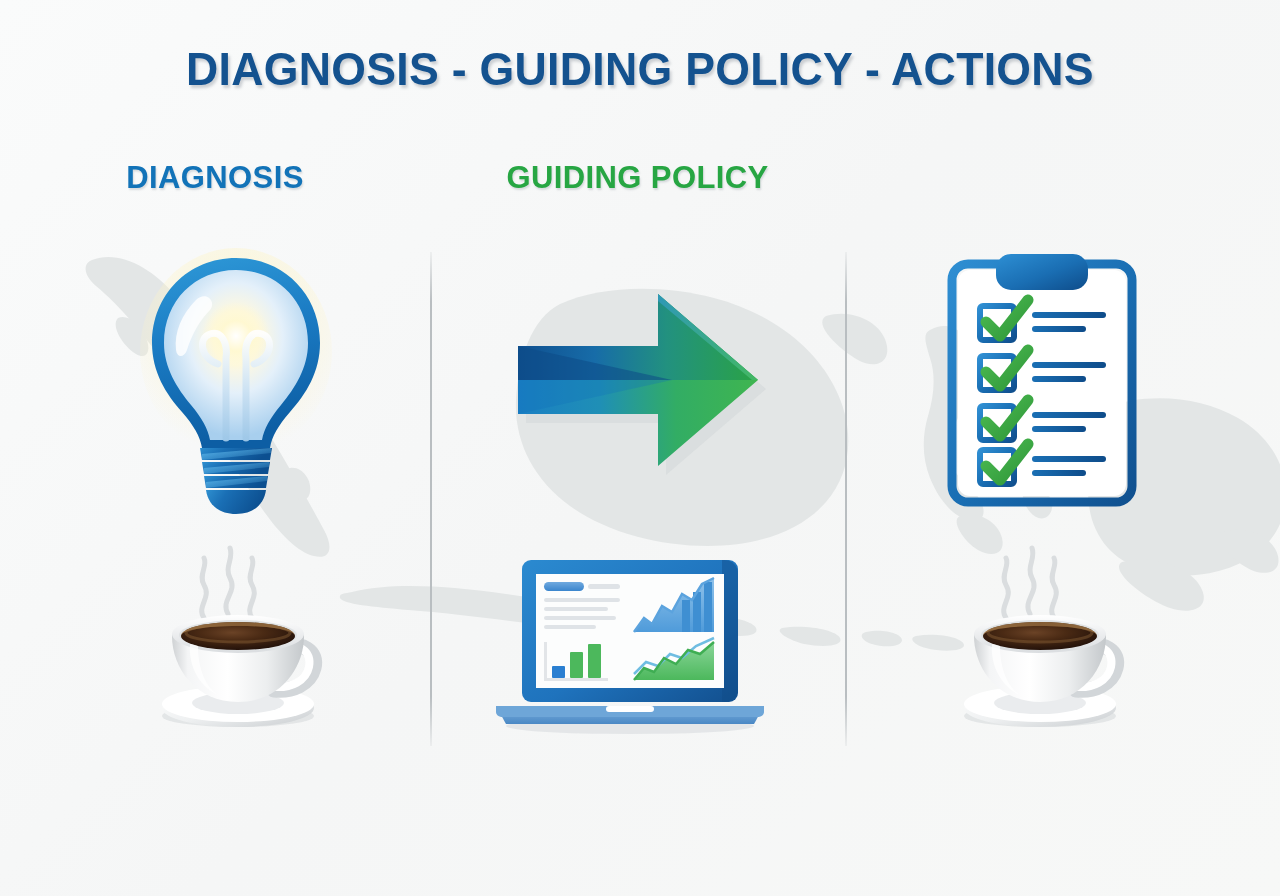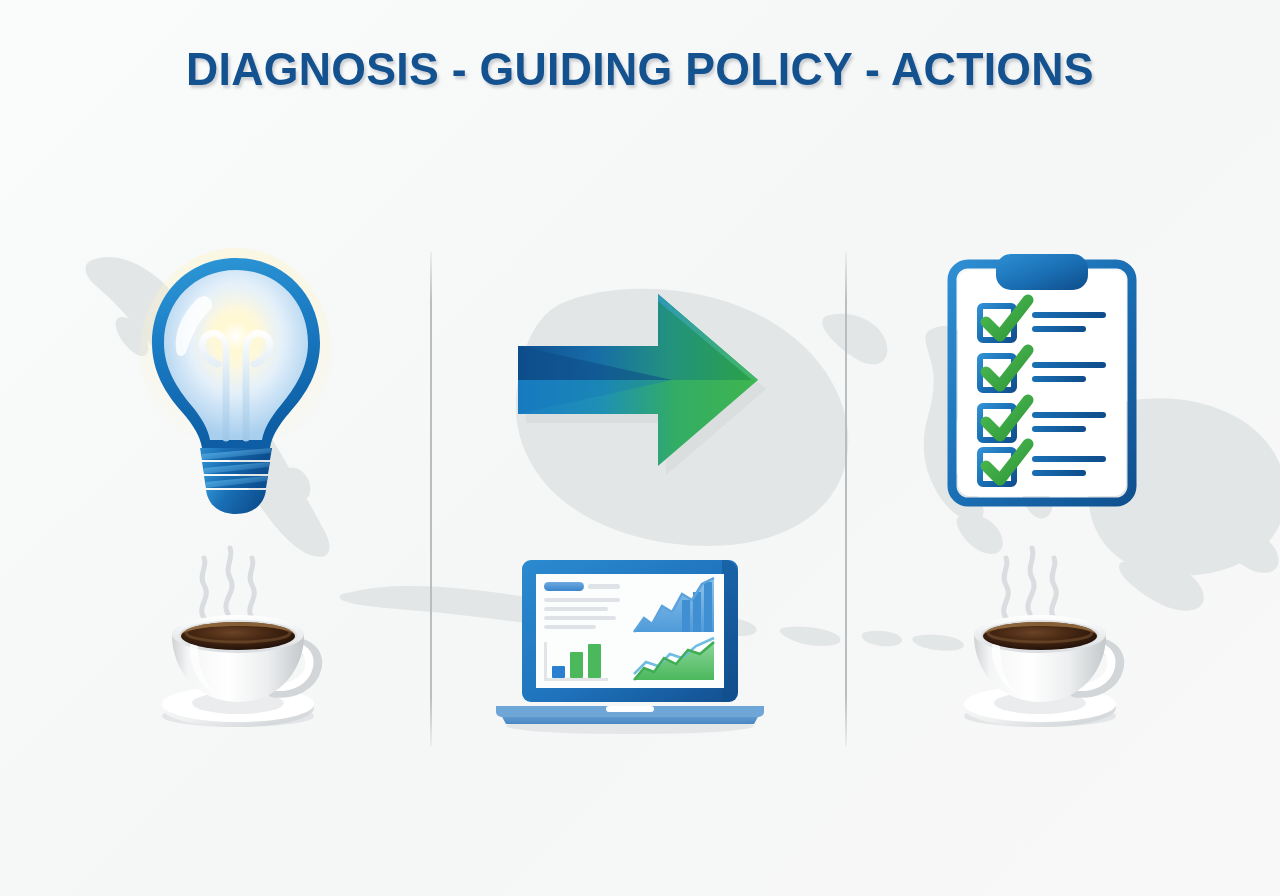--- a/index.html
+++ b/index.html
@@ -134,20 +134,22 @@
         <path d="M1122,362 C1152,354 1188,366 1200,386 C1212,406 1194,416 1170,408 C1146,400 1108,370 1122,362 Z"></path>
         <path d="M1222,332 C1248,324 1274,338 1278,356 C1282,374 1262,378 1244,366 C1228,356 1212,336 1222,332 Z"></path>
       </g>
     </svg>
   </div>
 
   <div class="title-bar">
     <span class="main-title">DIAGNOSIS - GUIDING POLICY - ACTIONS</span>
   </div>
 
+  <div class="col-heading c0">DIAGNOSIS</div>
+  <div class="col-heading c1">GUIDING POLICY</div>
 
   <div class="divider d1"></div>
   <div class="divider d2"></div>
 
   <div class="art bulb">
     <svg viewBox="0 0 196 268" aria-hidden="true">
       <defs>
         <radialGradient id="glowOut" cx="50%" cy="36%" r="62%">
           <stop offset="0%" stop-color="#fff9d8" stop-opacity="0.95"></stop>
           <stop offset="55%" stop-color="#fdf4c8" stop-opacity="0.45"></stop>

